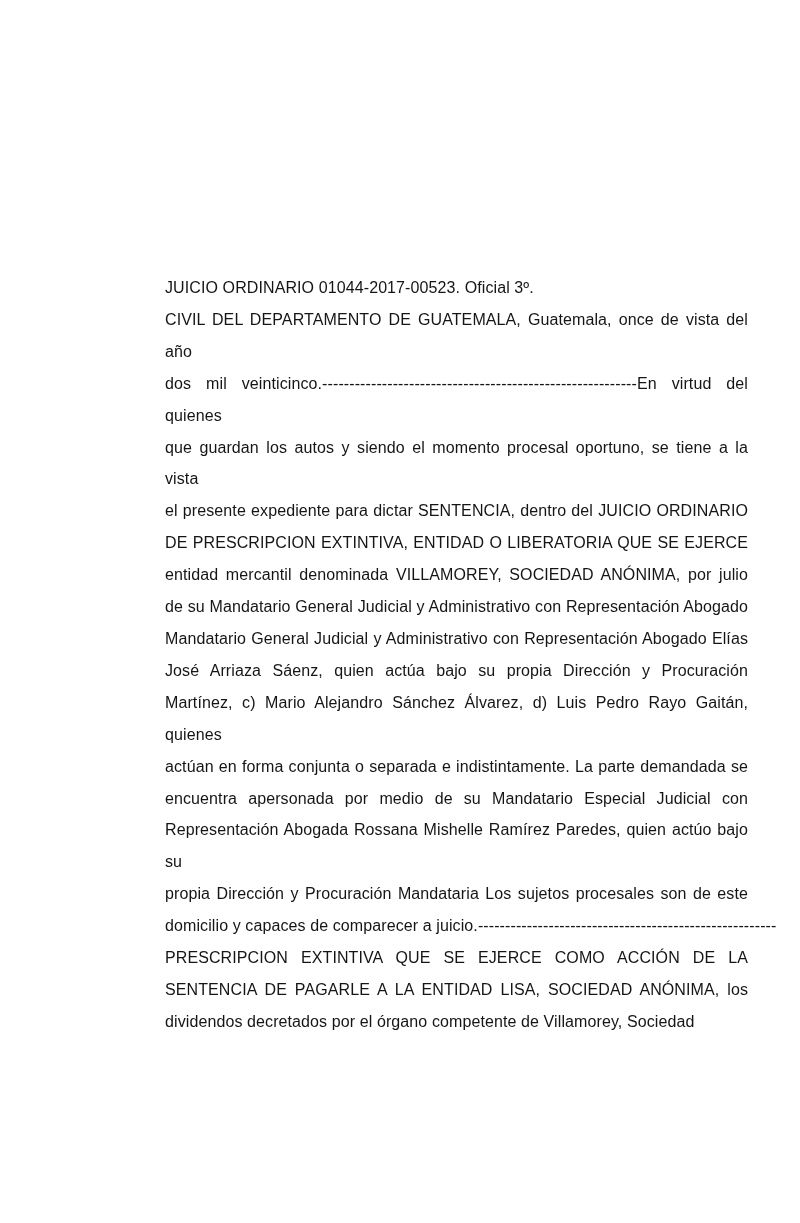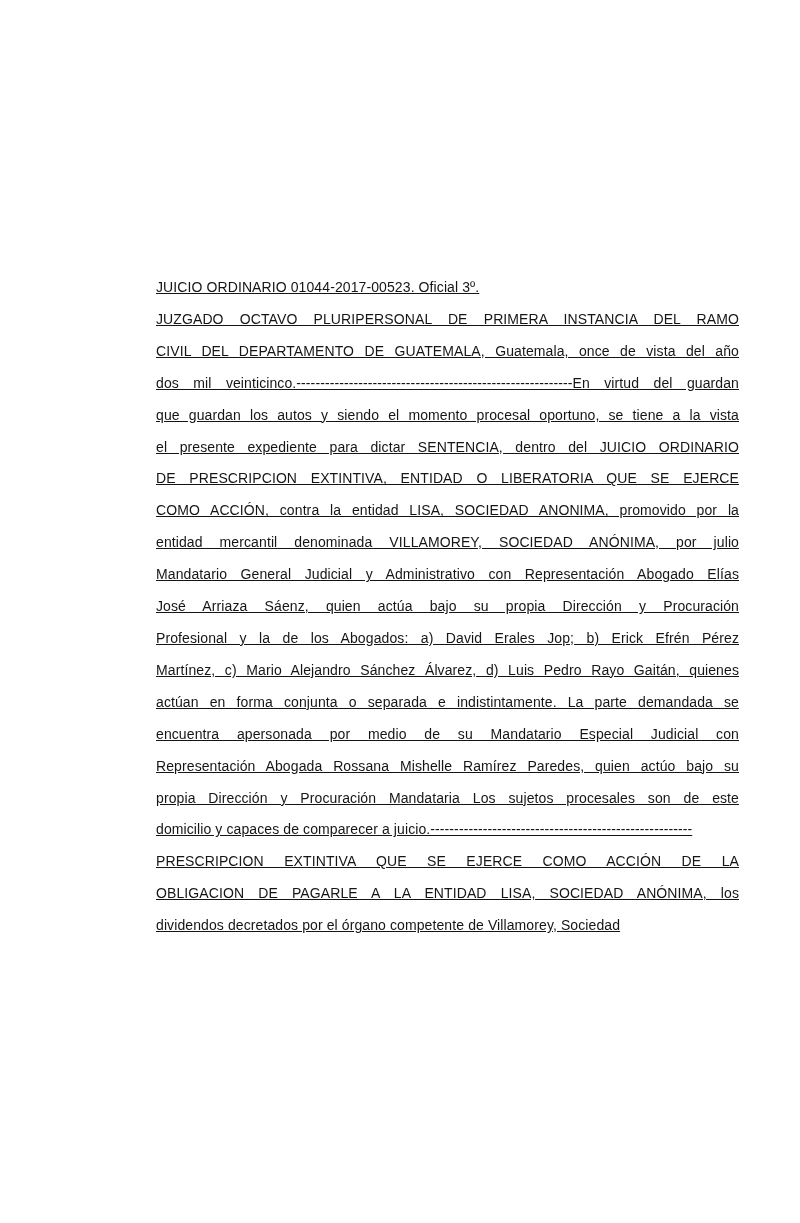--- a/index.html
+++ b/index.html
@@ -15,58 +15,55 @@
   }
   .page {
     position: relative;
     width: 800px;
     height: 1223px;
     background: #ffffff;
     overflow: hidden;
   }
   .text-block {
     position: absolute;
-    left: 156px;
+    left: 165px;
     top: 272px;
     width: 583px;
-    font-size: 14px;
+    font-size: 16px;
     line-height: 31.9px;
     letter-spacing: 0.1px;
-    text-decoration: underline;
   }
   .line {
     text-align: left;
     white-space: nowrap;
   }
   .line.j {
     white-space: normal;
     text-align: justify;
     text-align-last: justify;
   }
 </style>
 </head>
 <body>
 
 <div class="page">
   <div class="text-block">
       <div class="line">JUICIO ORDINARIO 01044-2017-00523. Oficial 3º.</div>
-      <div class="line j">JUZGADO OCTAVO PLURIPERSONAL DE PRIMERA INSTANCIA DEL RAMO</div>
       <div class="line j">CIVIL DEL DEPARTAMENTO DE GUATEMALA, Guatemala, once de vista del año</div>
-      <div class="line j">dos mil veinticinco.----------------------------------------------------------En virtud del guardan</div>
+      <div class="line j">dos mil veinticinco.----------------------------------------------------------En virtud del quienes</div>
       <div class="line j">que guardan los autos y siendo el momento procesal oportuno, se tiene a la vista</div>
       <div class="line j">el presente expediente para dictar SENTENCIA, dentro del JUICIO ORDINARIO</div>
       <div class="line j">DE PRESCRIPCION EXTINTIVA, ENTIDAD O LIBERATORIA QUE SE EJERCE</div>
-      <div class="line j">COMO ACCIÓN, contra la entidad LISA, SOCIEDAD ANONIMA, promovido por la</div>
       <div class="line j">entidad mercantil denominada VILLAMOREY, SOCIEDAD ANÓNIMA, por julio</div>
+      <div class="line j">de su Mandatario General Judicial y Administrativo con Representación Abogado</div>
       <div class="line j">Mandatario General Judicial y Administrativo con Representación Abogado Elías</div>
       <div class="line j">José Arriaza Sáenz, quien actúa bajo su propia Dirección y Procuración</div>
-      <div class="line j">Profesional y la de los Abogados: a) David Erales Jop; b) Erick Efrén Pérez</div>
       <div class="line j">Martínez, c) Mario Alejandro Sánchez Álvarez, d) Luis Pedro Rayo Gaitán, quienes</div>
       <div class="line j">actúan en forma conjunta o separada e indistintamente. La parte demandada se</div>
       <div class="line j">encuentra apersonada por medio de su Mandatario Especial Judicial con</div>
       <div class="line j">Representación Abogada Rossana Mishelle Ramírez Paredes, quien actúo bajo su</div>
       <div class="line j">propia Dirección y Procuración Mandataria Los sujetos procesales son de este</div>
       <div class="line">domicilio y capaces de comparecer a juicio.-------------------------------------------------------</div>
       <div class="line j">PRESCRIPCION EXTINTIVA QUE SE EJERCE COMO ACCIÓN DE LA</div>
-      <div class="line j">OBLIGACION DE PAGARLE A LA ENTIDAD LISA, SOCIEDAD ANÓNIMA, los</div>
+      <div class="line j">SENTENCIA DE PAGARLE A LA ENTIDAD LISA, SOCIEDAD ANÓNIMA, los</div>
       <div class="line">dividendos decretados por el órgano competente de Villamorey, Sociedad</div>
     </div>
 </div>
 
 </body></html>

